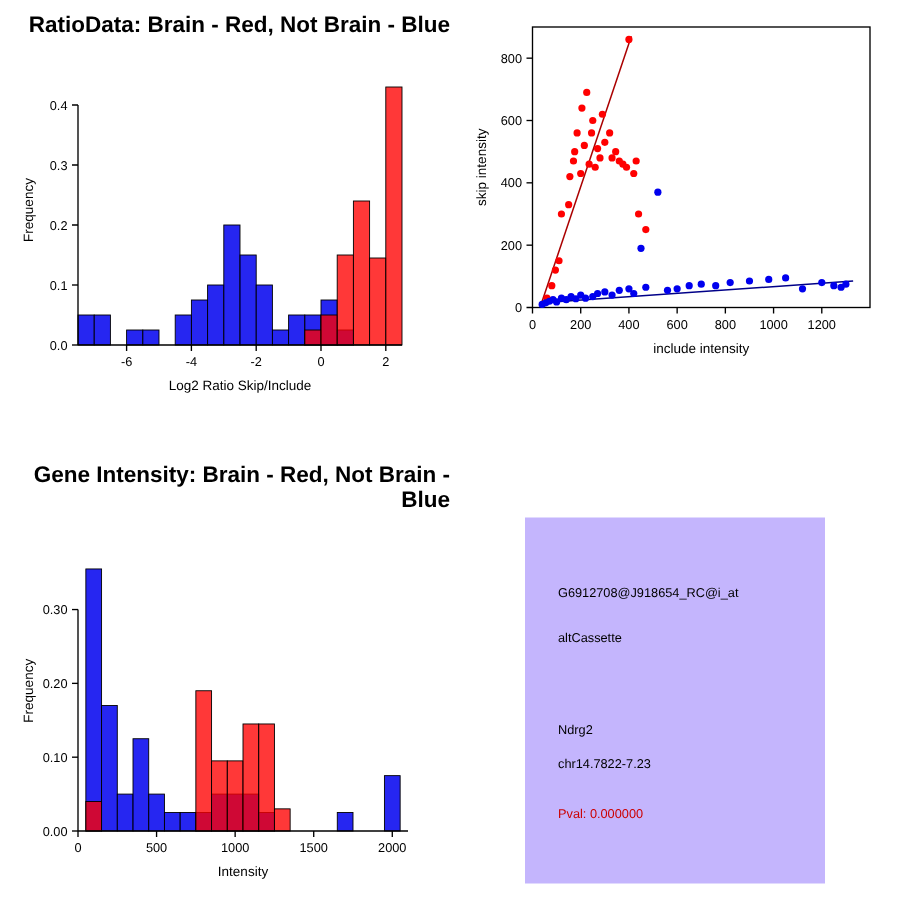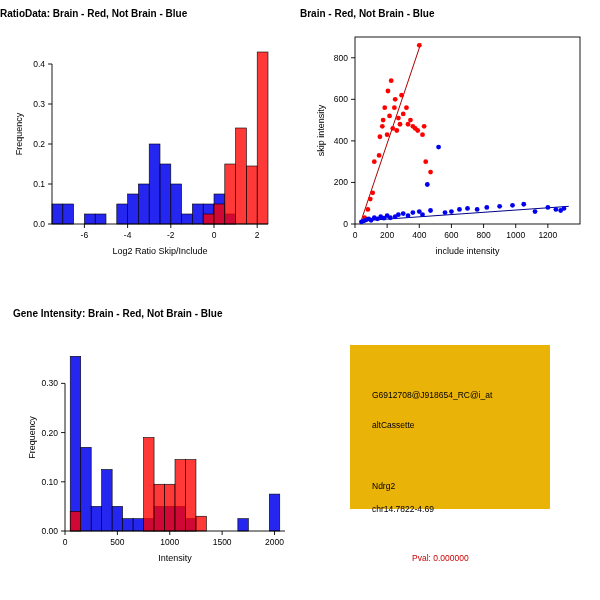--- a/index.html
+++ b/index.html
@@ -3,21 +3,21 @@
 <meta charset="utf-8">
 <style>
   html,body{margin:0;padding:0;}
   body{
     width:600px;height:600px;background:#ffffff;
     font-family:"Liberation Sans", sans-serif;
     font-size:9px;color:#000;
     position:relative;overflow:hidden;
   }
   .panel{position:absolute;}
-  .title{font-weight:bold;font-size:10px;text-align:left;color:#000;}
+  .title{font-weight:bold;font-size:15px;text-align:right;color:#000;}
   svg{display:block;}
   text{font-family:"Liberation Sans", sans-serif;fill:#000;}
   .infobox{
     position:absolute;background:#e8cfc8;
   }
   .infotext{
     position:absolute;font-size:8.5px;color:#000;
   }
   .pval{color:#cc0000;}
 </style>
@@ -69,21 +69,20 @@
       <path d="M52 85 L48 85" stroke="#000" stroke-width="0.9"></path>
       <text x="45" y="88" font-size="8.5" text-anchor="end" fill="#000">0.3</text>
       <path d="M52 45 L48 45" stroke="#000" stroke-width="0.9"></path>
       <text x="45" y="48" font-size="8.5" text-anchor="end" fill="#000">0.4</text>
       <text x="160" y="235" font-size="9" text-anchor="middle" fill="#000">Log2 Ratio Skip/Include</text>
       <text x="22" y="115" font-size="9" text-anchor="middle" fill="#000" transform="rotate(-90 22 115)">Frequency</text>
     </svg>
 </div>
 
 <div class="panel" style="left:300px;top:0px;width:300px;height:295px;">
-  <div class="title" style="margin-top:8px;">Brain - Red, Not Brain - Blue</div>
   <svg id="svg-scatter" width="300" height="265">
       <rect x="55" y="18" width="225" height="187" fill="none" stroke="#000" stroke-width="0.9"></rect>
       <line x1="61.42857142857143" y1="200.84444444444443" x2="120.89285714285715" y2="24.23333333333332" stroke="#aa0000" stroke-width="1"></line>
       <circle cx="64.64285714285714" cy="198.76666666666668" r="2.4" fill="#ff0000"></circle>
       <circle cx="67.85714285714286" cy="190.45555555555555" r="2.4" fill="#ff0000"></circle>
       <circle cx="70.26785714285714" cy="180.06666666666666" r="2.4" fill="#ff0000"></circle>
       <circle cx="72.67857142857143" cy="173.83333333333334" r="2.4" fill="#ff0000"></circle>
       <circle cx="74.28571428571428" cy="142.66666666666669" r="2.4" fill="#ff0000"></circle>
       <circle cx="79.10714285714286" cy="136.43333333333334" r="2.4" fill="#ff0000"></circle>
       <circle cx="79.91071428571428" cy="117.73333333333333" r="2.4" fill="#ff0000"></circle>
@@ -171,21 +170,21 @@
       <text x="48" y="124.8888888888889" font-size="8.5" text-anchor="end" fill="#000">400</text>
       <path d="M55 80.33333333333334 L51 80.33333333333334" stroke="#000" stroke-width="0.9"></path>
       <text x="48" y="83.33333333333334" font-size="8.5" text-anchor="end" fill="#000">600</text>
       <path d="M55 38.7777777777778 L51 38.7777777777778" stroke="#000" stroke-width="0.9"></path>
       <text x="48" y="41.7777777777778" font-size="8.5" text-anchor="end" fill="#000">800</text>
       <text x="167.5" y="235" font-size="9" text-anchor="middle" fill="#000">include intensity</text>
       <text x="24" y="111.5" font-size="9" text-anchor="middle" fill="#000" transform="rotate(-90 24 111.5)">skip intensity</text>
     </svg>
 </div>
 
-<div class="panel" style="left:13px;top:300px;width:300px;height:300px;">
+<div class="panel" style="left:0px;top:300px;width:300px;height:300px;">
   <div class="title" style="margin-top:8px;">Gene Intensity: Brain - Red, Not Brain - Blue</div>
   <svg id="svg-gene" width="300" height="270">
       <rect x="57.23809523809524" y="37.3026315789474" width="10.476190476190467" height="174.6973684210526" fill="#0000ee" stroke="#000" stroke-width="0.6" fill-opacity="0.85"></rect>
       <rect x="67.71428571428571" y="128.3421052631579" width="10.476190476190482" height="83.65789473684211" fill="#0000ee" stroke="#000" stroke-width="0.6" fill-opacity="0.85"></rect>
       <rect x="78.19047619047619" y="187.39473684210526" width="10.476190476190467" height="24.60526315789474" fill="#0000ee" stroke="#000" stroke-width="0.6" fill-opacity="0.85"></rect>
       <rect x="88.66666666666666" y="150.48684210526315" width="10.476190476190482" height="61.51315789473685" fill="#0000ee" stroke="#000" stroke-width="0.6" fill-opacity="0.85"></rect>
       <rect x="99.14285714285714" y="187.39473684210526" width="10.476190476190482" height="24.60526315789474" fill="#0000ee" stroke="#000" stroke-width="0.6" fill-opacity="0.85"></rect>
       <rect x="109.61904761904762" y="199.69736842105263" width="10.476190476190482" height="12.30263157894737" fill="#0000ee" stroke="#000" stroke-width="0.6" fill-opacity="0.85"></rect>
       <rect x="120.0952380952381" y="199.69736842105263" width="10.476190476190453" height="12.30263157894737" fill="#0000ee" stroke="#000" stroke-width="0.6" fill-opacity="0.85"></rect>
       <rect x="130.57142857142856" y="199.69736842105263" width="10.476190476190482" height="12.30263157894737" fill="#0000ee" stroke="#000" stroke-width="0.6" fill-opacity="0.85"></rect>
@@ -221,20 +220,20 @@
       <path d="M52 113.57894736842105 L48 113.57894736842105" stroke="#000" stroke-width="0.9"></path>
       <text x="45" y="116.57894736842105" font-size="8.5" text-anchor="end" fill="#000">0.20</text>
       <path d="M52 64.36842105263159 L48 64.36842105263159" stroke="#000" stroke-width="0.9"></path>
       <text x="45" y="67.36842105263159" font-size="8.5" text-anchor="end" fill="#000">0.30</text>
       <text x="162" y="242" font-size="9" text-anchor="middle" fill="#000">Intensity</text>
       <text x="22" y="118.5" font-size="9" text-anchor="middle" fill="#000" transform="rotate(-90 22 118.5)">Frequency</text>
     </svg>
 </div>
 
 <div class="panel" style="left:300px;top:300px;width:300px;height:300px;">
-  <div class="infobox" id="infobox" style="left: 50px; top: 45px; width: 200px; height: 164px; background: #eab308;">
+  <div class="infobox" id="infobox" style="left: 50px; top: 45px; width: 200px; height: 244px; background: #c4b5fd;">
     <div class="infotext" style="left:22px;top:45px;">G6912708@J918654_RC@i_at</div>
     <div class="infotext" style="left:22px;top:75px;">altCassette</div>
     <div class="infotext" style="left:22px;top:136px;">Ndrg2</div>
-    <div class="infotext" style="left:22px;top:159px;">chr14.7822-4.69</div>
-    <div class="infotext pval" style="left: 22px; top: 208px; color: rgb(204, 0, 0); margin-left: 40px;">Pval: 0.000000</div>
+    <div class="infotext" style="left:22px;top:159px;">chr14.7822-7.23</div>
+    <div class="infotext pval" style="left: 22px; top: 192px; color: rgb(204, 0, 0);">Pval: 0.000000</div>
   </div>
 </div>
 
 </body></html>

